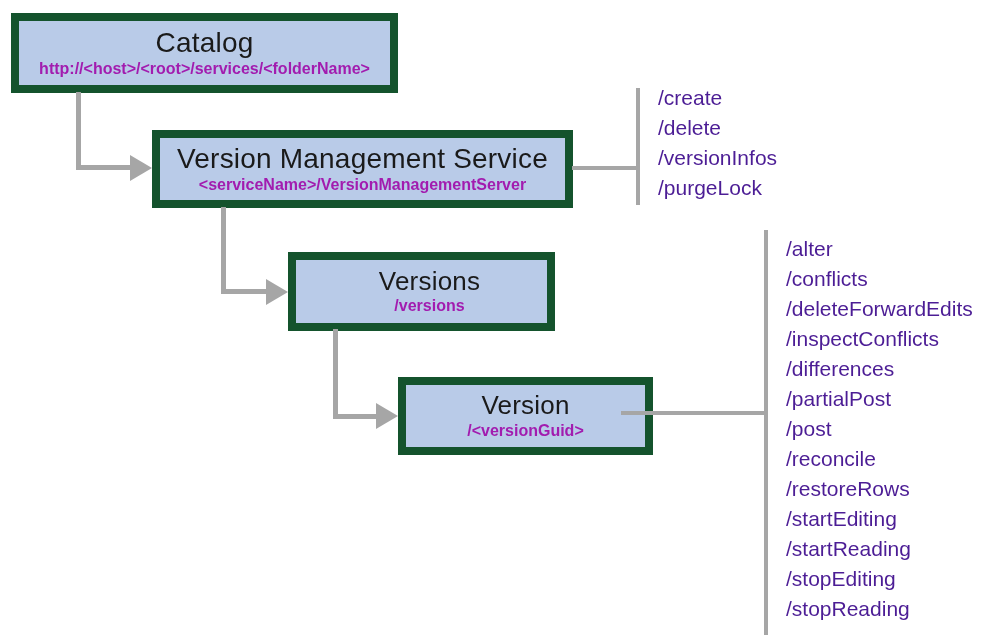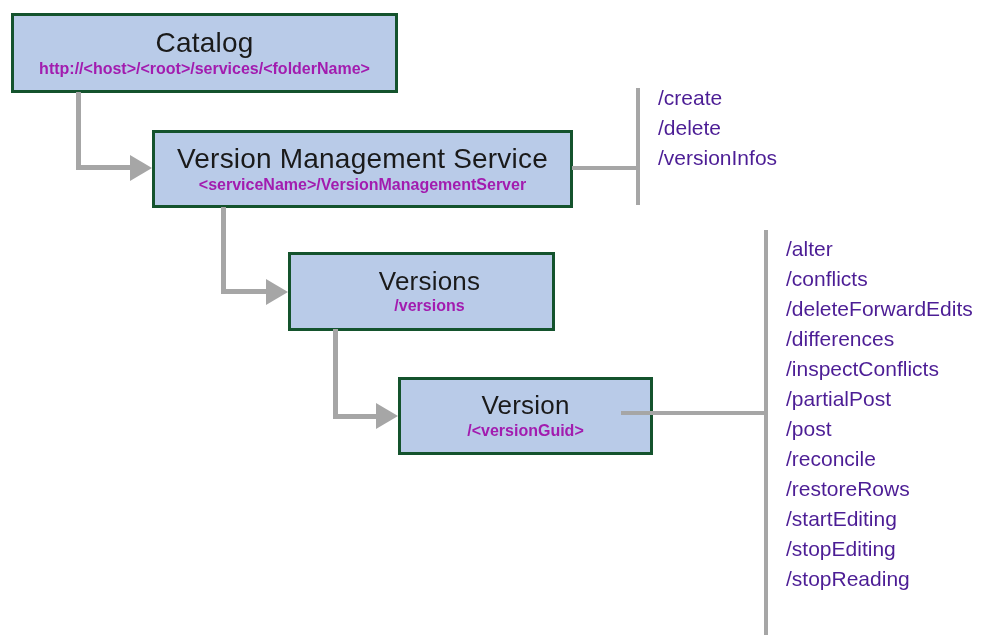--- a/index.html
+++ b/index.html
@@ -12,21 +12,21 @@
     position: relative;
     width: 995px;
     height: 640px;
     background: #ffffff;
     overflow: hidden;
   }
   .node {
     position: absolute;
     box-sizing: border-box;
     background: #b9cbe8;
-    border: 3px solid #14532d;
+    border: 8px solid #14532d;
     display: flex;
     flex-direction: column;
     align-items: center;
     justify-content: center;
     text-align: center;
   }
   .node-title {
     color: #1a1a1a;
     font-size: 28px;
     line-height: 1.15;
@@ -81,20 +81,21 @@
     <div class="node-title">Version Management Service</div>
     <div class="node-subtitle">&lt;serviceName&gt;/VersionManagementServer</div>
   </div>
 
   <div class="line" style="left:572px; top:166px; width:66px; height:4px;"></div>
   <div class="line" style="left:636px; top:88px; width:4px; height:117px;"></div>
   <div class="ops" style="left:650px; top:83px;">
       <div class="op">/create</div>
       <div class="op">/delete</div>
       <div class="op">/versionInfos</div>
+      <div class="op">/purgeLock</div>
     </div>
 
   <div class="line" style="left:221px; top:207px; width:5px; height:87px;"></div>
   <div class="line" style="left:221px; top:289px; width:49px; height:5px;"></div>
   <div class="arrow-right" style="left:266px; top:279px;"></div>
 
   <div class="node" style="left:288px; top:252px; width:267px; height:79px;padding-left:16px;">
     <div class="node-title small">Versions</div>
     <div class="node-subtitle">/versions</div>
   </div>
@@ -107,24 +108,25 @@
     <div class="node-title small">Version</div>
     <div class="node-subtitle">/&lt;versionGuid&gt;</div>
   </div>
 
   <div class="line" style="left:621px; top:411px; width:145px; height:4px;"></div>
   <div class="line" style="left:764px; top:230px; width:4px; height:405px;"></div>
   <div class="ops" style="left:778px; top:234px;">
       <div class="op">/alter</div>
       <div class="op">/conflicts</div>
       <div class="op">/deleteForwardEdits</div>
+      <div class="op">/inspectConflicts</div>
       <div class="op">/differences</div>
-      <div class="op">/inspectConflicts</div>
       <div class="op">/partialPost</div>
       <div class="op">/post</div>
       <div class="op">/reconcile</div>
       <div class="op">/restoreRows</div>
       <div class="op">/startEditing</div>
+      <div class="op">/startReading</div>
       <div class="op">/stopEditing</div>
       <div class="op">/stopReading</div>
     </div>
 
 </div>
 
 </body></html>

